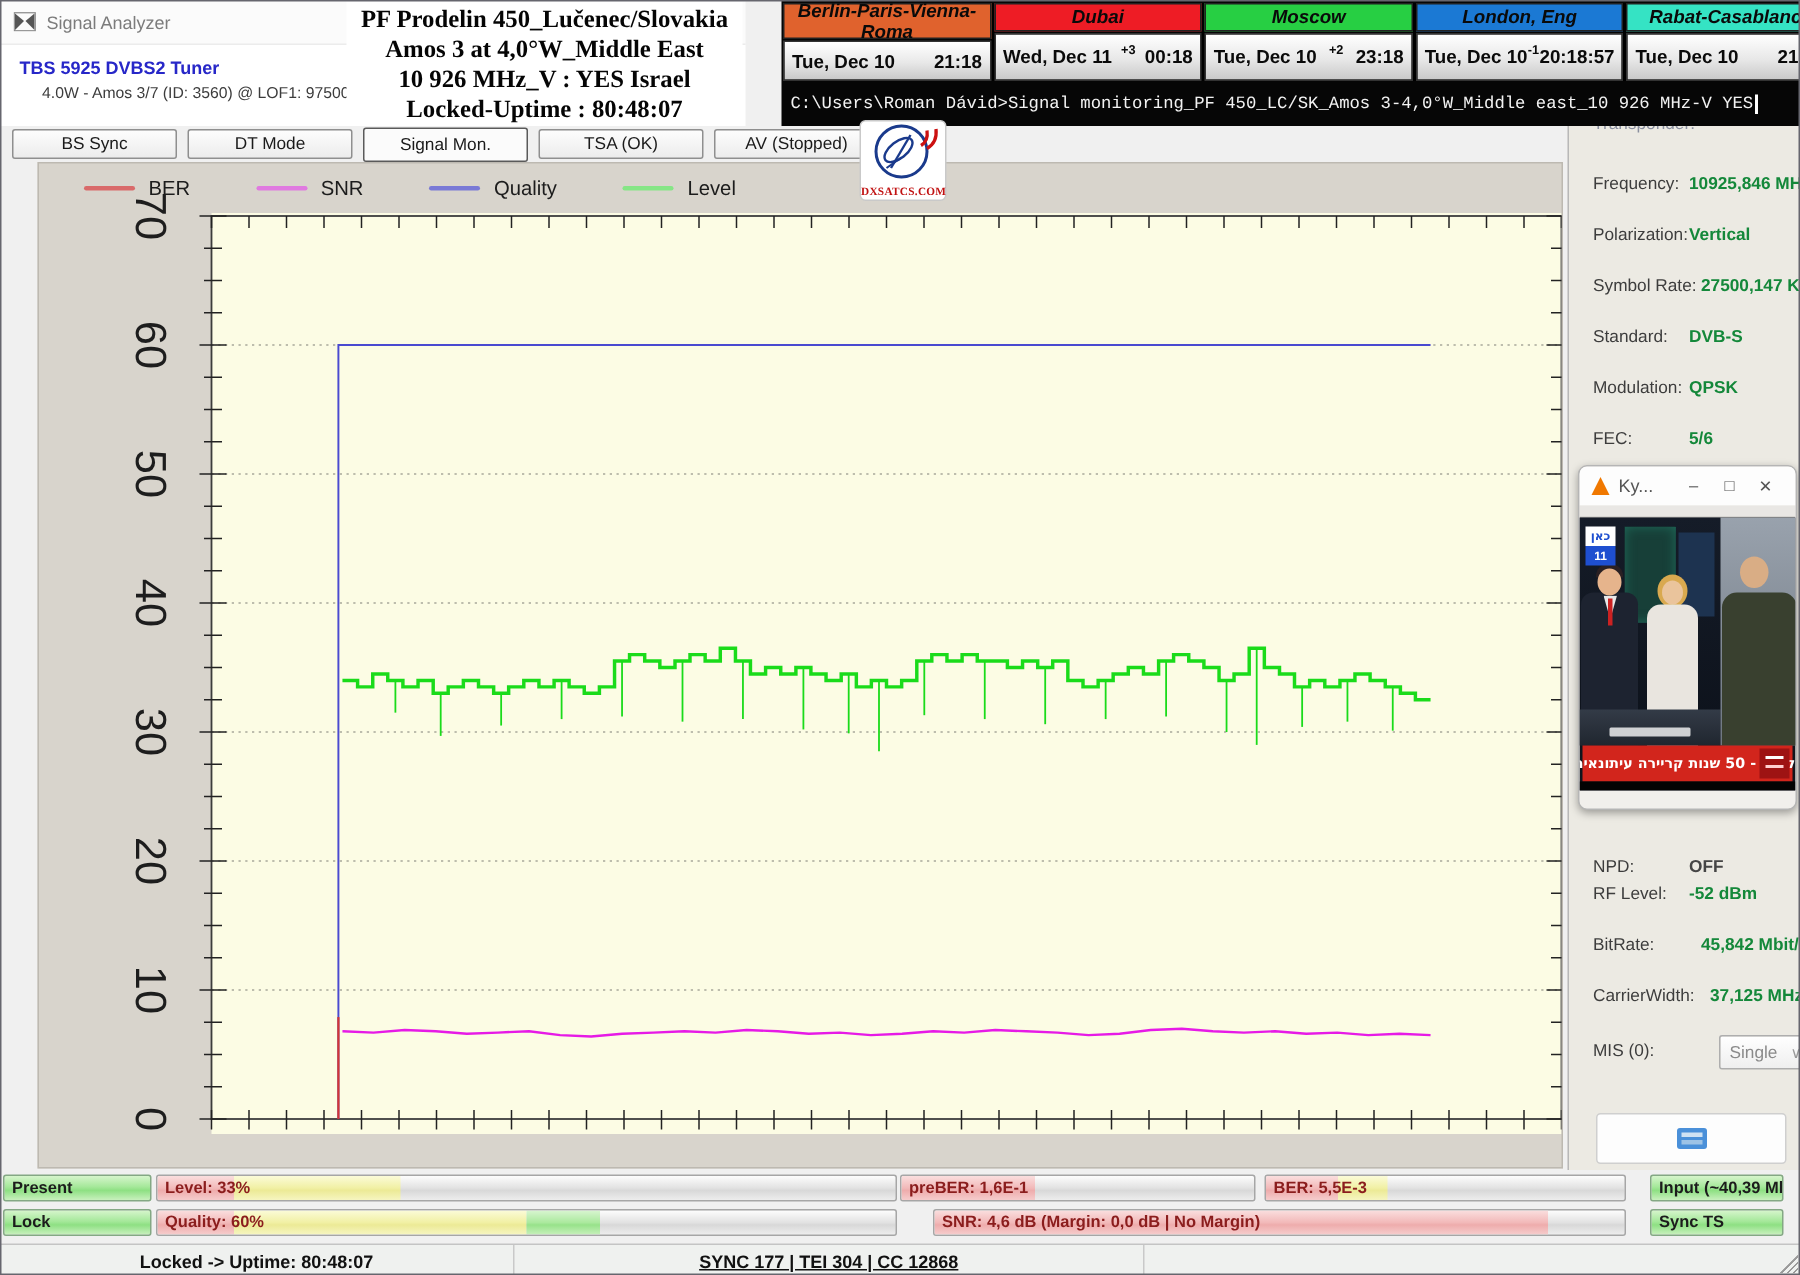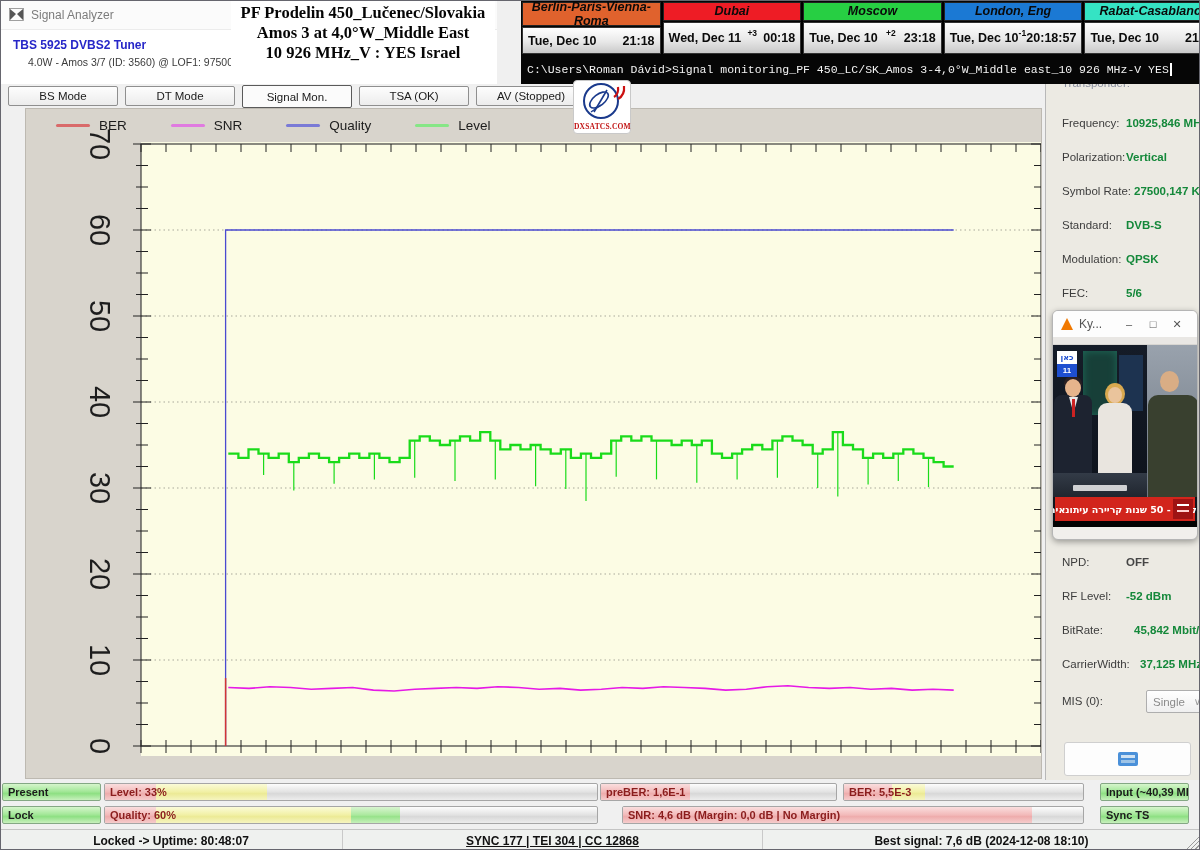--- a/index.html
+++ b/index.html
@@ -148,20 +148,21 @@
 
 <div class="headerleft">
   <div class="tuner-name">TBS 5925 DVBS2 Tuner</div>
   <div class="tuner-detail">4.0W - Amos 3/7 (ID: 3560) @ LOF1: 9750000, LOF2: 0, LOFSW: 0</div>
 </div>
 
 <div class="header-block">
   <div>PF Prodelin 450_Lučenec/Slovakia</div>
   <div>Amos 3 at 4,0°W_Middle East</div>
   <div>10 926 MHz_V : YES Israel</div>
+  <div>Locked-Uptime : 80:48:07</div>
 </div>
 
 <div class="blackbar">
   <div class="clock-grid">
     <div class="clock-col">
       <div class="clock-head" style="background: rgb(224, 98, 45);">Berlin-Paris-Vienna-Roma</div>
       <div class="clock-body">
           <span>Tue, Dec 10</span>
           <span class="clock-offset"></span>
           <span>21:18</span>
@@ -212,21 +213,21 @@
     <ellipse cx="25" cy="19" rx="11" ry="5.5" transform="rotate(-38 25 19)" fill="none" stroke="#1a3a8c" stroke-width="1.6"></ellipse>
     <line x1="20" y1="31" x2="33" y2="9" stroke="#1a3a8c" stroke-width="1.6"></line>
     <line x1="17" y1="31" x2="27" y2="24" stroke="#1a3a8c" stroke-width="1.4"></line>
     <path d="M40 16 q5 -3 4 -10" fill="none" stroke="#cc1111" stroke-width="2.2"></path>
     <path d="M44 18 q7 -4 6 -13" fill="none" stroke="#cc1111" stroke-width="2.2"></path>
   </svg>
   <div class="dx-text">DXSATCS.COM</div>
 </div>
 
 <div class="tabbar">
-  <div class="tab" style="left:8px">BS Mode</div>
+  <div class="tab" style="left:8px">BS Sync</div>
   <div class="tab" style="left:125px">DT Mode</div>
   <div class="tab active" style="left:242px">Signal Mon.</div>
   <div class="tab" style="left:359px">TSA (OK)</div>
   <div class="tab" style="left:476px">AV (Stopped)</div>
 </div>
 
 <div class="chart-panel">
   <div class="legend">
     <div class="item">
         <span class="swatch" style="background: rgb(217, 106, 106);"></span>
@@ -439,21 +440,21 @@
 
 <div class="right-panel">
   <div class="rp-hidden">Transponder:</div>
   <div class="rp-row" style="top:33px"><span class="rp-label">Frequency:</span><span class="rp-value">10925,846 MHz</span></div>
   <div class="rp-row" style="top:67px"><span class="rp-label">Polarization:</span><span class="rp-value">Vertical</span></div>
   <div class="rp-row" style="top:101px"><span class="rp-label">Symbol Rate:</span><span class="rp-value" style="left:72px">27500,147 KS/s</span></div>
   <div class="rp-row" style="top:135px"><span class="rp-label">Standard:</span><span class="rp-value">DVB-S</span></div>
   <div class="rp-row" style="top:169px"><span class="rp-label">Modulation:</span><span class="rp-value">QPSK</span></div>
   <div class="rp-row" style="top:203px"><span class="rp-label">FEC:</span><span class="rp-value">5/6</span></div>
 
-  <div class="rp-row" style="top:472px"><span class="rp-label">NPD:</span><span class="rp-value plain">OFF</span></div>
+  <div class="rp-row" style="top:488px"><span class="rp-label">NPD:</span><span class="rp-value plain">OFF</span></div>
   <div class="rp-row" style="top:506px"><span class="rp-label">RF Level:</span><span class="rp-value">-52 dBm</span></div>
   <div class="rp-row" style="top:540px"><span class="rp-label">BitRate:</span><span class="rp-value" style="left:72px">45,842 Mbit/s</span></div>
   <div class="rp-row" style="top:574px"><span class="rp-label">CarrierWidth:</span><span class="rp-value" style="left:78px">37,125 MHz</span></div>
 
   <div class="rp-row" style="top:611px">
     <span class="rp-label">MIS (0):</span>
     <div class="mis-select">
       <span>Single</span>
       <span class="mis-chevron">∨</span>
     </div>
@@ -536,16 +537,15 @@
       <span class="meter-label red">SNR: 4,6 dB (Margin: 0,0 dB | No Margin)</span>
     </div>
     <div class="meter meter-green" style="left: 1100px; top: 806px; width: 89px;">
       <span class="meter-label dark">Sync TS</span>
     </div>
   </div>
 
 <div class="statusbar">
   <div class="sb-sec sb-1">Locked -&gt; Uptime: 80:48:07</div>
   <div class="sb-sec sb-2">SYNC 177 | TEI 304 | CC 12868</div>
-  <div class="sb-sec sb-3">Best signal: 7,6 dB (2024-12-08 18:10)</div>
 </div>
 <div class="grip"></div>
 <div class="window-frame"></div>
 
 </body></html>

